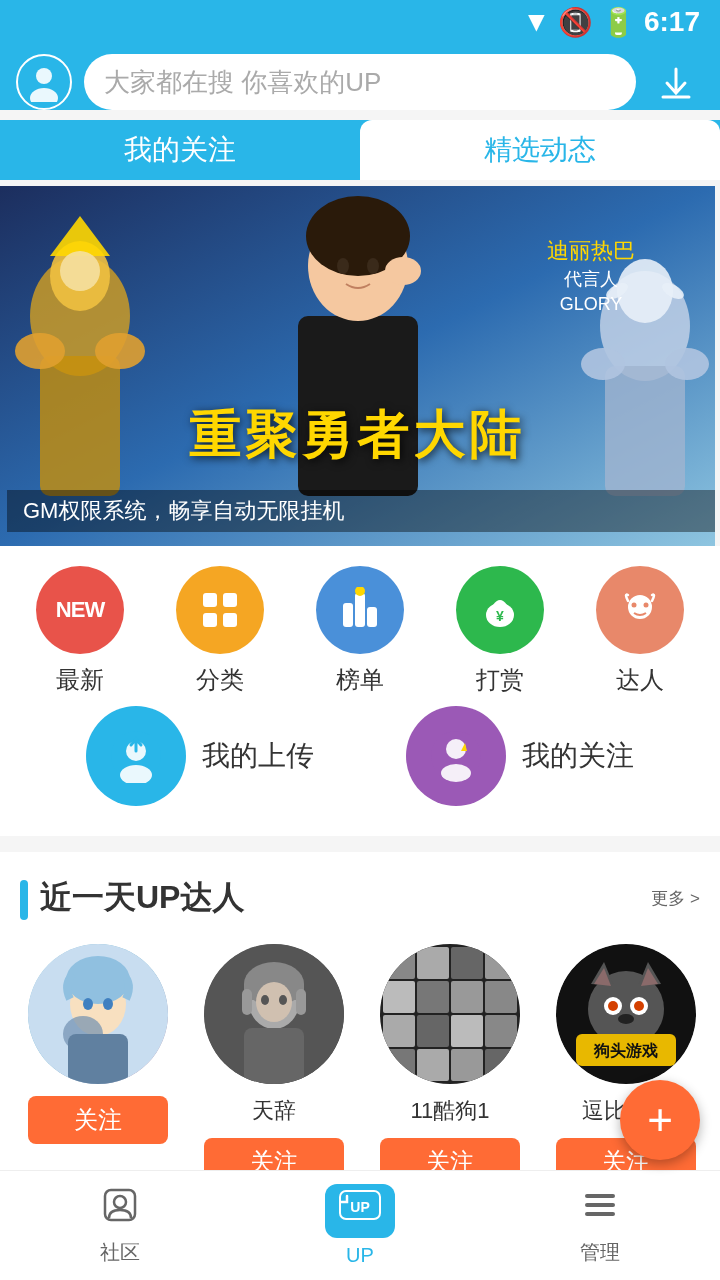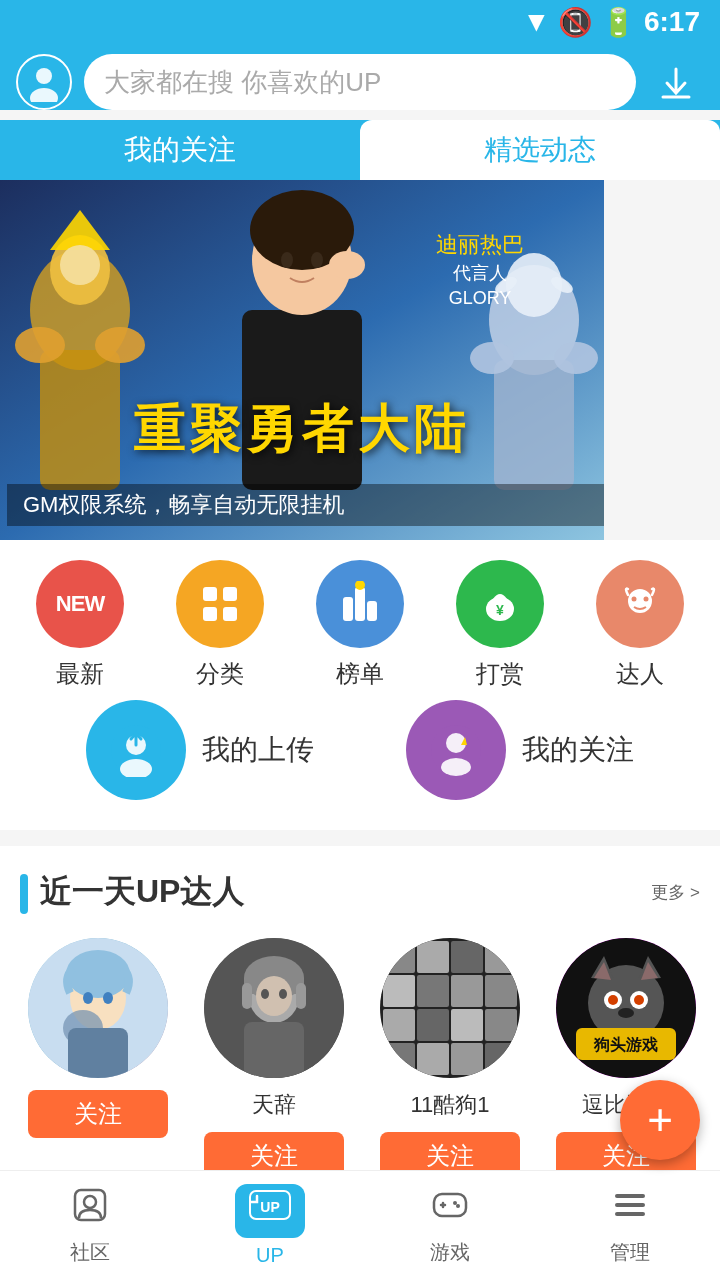--- a/index.html
+++ b/index.html
@@ -89,27 +89,28 @@
       cursor: pointer;
     }
     .tab.active {
       background: white;
       color: #29b6e8;
       border-radius: 12px 12px 0 0;
     }
 
     
     .banner {
-      width: 604px;
+      width: 715px;
       height: 360px;
       background: linear-gradient(135deg, #1a3a6b 0%, #2a5298 30%, #4a90d9 60%, #87ceeb 100%);
       position: relative;
       overflow: hidden;
       display: flex;
       align-items: flex-end;
+      margin-top: 6px;
     }
     .banner-bg {
       position: absolute;
       inset: 0;
       background: linear-gradient(to bottom right, #1c2e5e, #2c6bb0, #8ec5e0);
     }
     .banner-text-main {
       position: absolute;
       bottom: 76px;
       left: 50%;
@@ -586,21 +587,21 @@
         <div style="background:#777;border-radius:2px;aspect-ratio:1;"></div>
         <div style="background:#aaa;border-radius:2px;aspect-ratio:1;"></div>
         <div style="background:#999;border-radius:2px;aspect-ratio:1;"></div>
         <div style="background:#666;border-radius:2px;aspect-ratio:1;"></div>
       </div>
       <span class="expert-name">11酷狗1</span>
       <button class="follow-btn">关注</button>
     </div>
 
     <div class="expert-item">
-      <div class="expert-avatar" style="background:#a21caf;">
+      <div class="expert-avatar" style="background:#a3a3a3;">
         <svg width="140" height="140" viewBox="0 0 140 140">
           <circle cx="70" cy="70" r="70" fill="#111"></circle>
 
           <circle cx="70" cy="65" r="38" fill="#555"></circle>
 
           <polygon points="35,40 48,18 58,42" fill="#555"></polygon>
           <polygon points="82,42 92,18 105,40" fill="#555"></polygon>
 
           <polygon points="38,40 48,24 55,42" fill="#8a6a6a"></polygon>
           <polygon points="85,42 92,24 102,40" fill="#8a6a6a"></polygon>
@@ -643,32 +644,20 @@
         <rect x="1" y="1" width="40" height="28" rx="6" fill="none" stroke="white" stroke-width="2"></rect>
         <path d="M1 12 L8 12 L8 6" stroke="white" stroke-width="2.5" fill="none" stroke-linecap="round"></path>
         <text x="21" y="22" text-anchor="middle" fill="white" font-size="14" font-weight="bold">UP</text>
       </svg>
     </div>
     <span class="nav-label active">UP</span>
   </div>
   <div class="nav-item">
     <span class="nav-icon">
       <svg width="38" height="38" viewBox="0 0 38 38">
-        <rect x="3" y="8" width="32" height="22" rx="8" fill="none" stroke="#666" stroke-width="2.5"></rect>
-        <line x1="14" y1="19" x2="10" y2="19" stroke="#666" stroke-width="2.5" stroke-linecap="round"></line>
-        <line x1="12" y1="17" x2="12" y2="21" stroke="#666" stroke-width="2.5" stroke-linecap="round"></line>
-        <circle cx="24" cy="17" r="2" fill="#666"></circle>
-        <circle cx="27" cy="20" r="2" fill="#666"></circle>
-      </svg>
-    </span>
-    <span class="nav-label">游戏</span>
-  </div>
-  <div class="nav-item">
-    <span class="nav-icon">
-      <svg width="38" height="38" viewBox="0 0 38 38">
         <rect x="4" y="8" width="30" height="4" rx="2" fill="#666"></rect>
         <rect x="4" y="17" width="30" height="4" rx="2" fill="#666"></rect>
         <rect x="4" y="26" width="30" height="4" rx="2" fill="#666"></rect>
       </svg>
     </span>
     <span class="nav-label">管理</span>
   </div>
 </div>
 
 </body></html>

